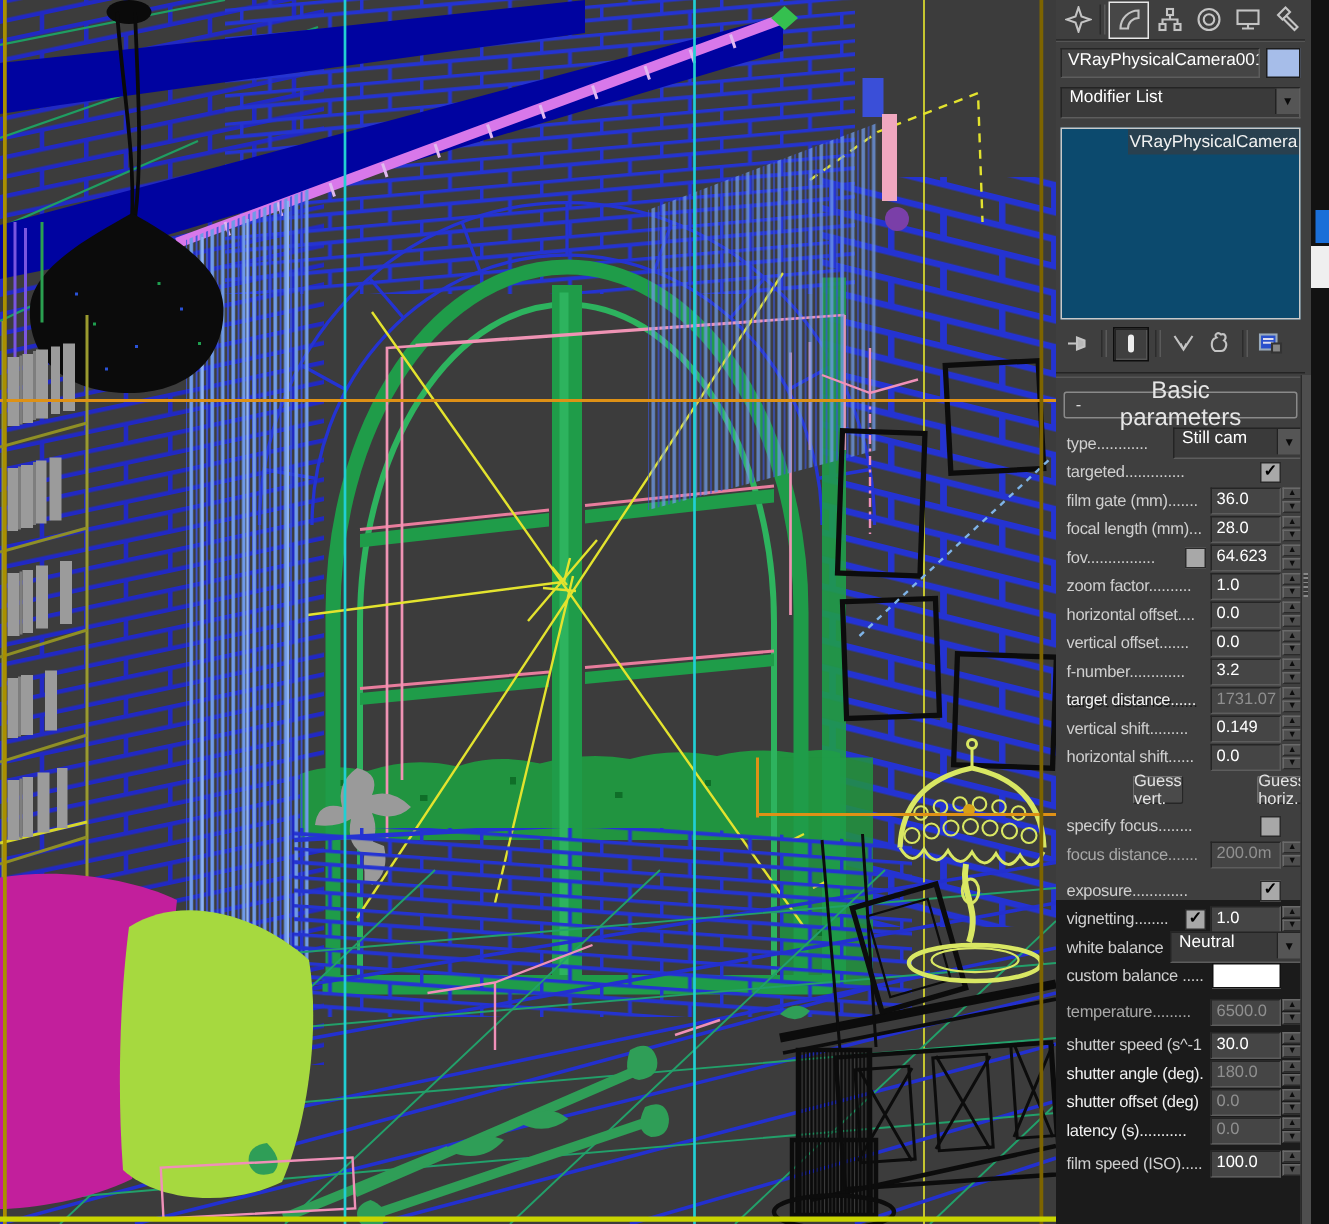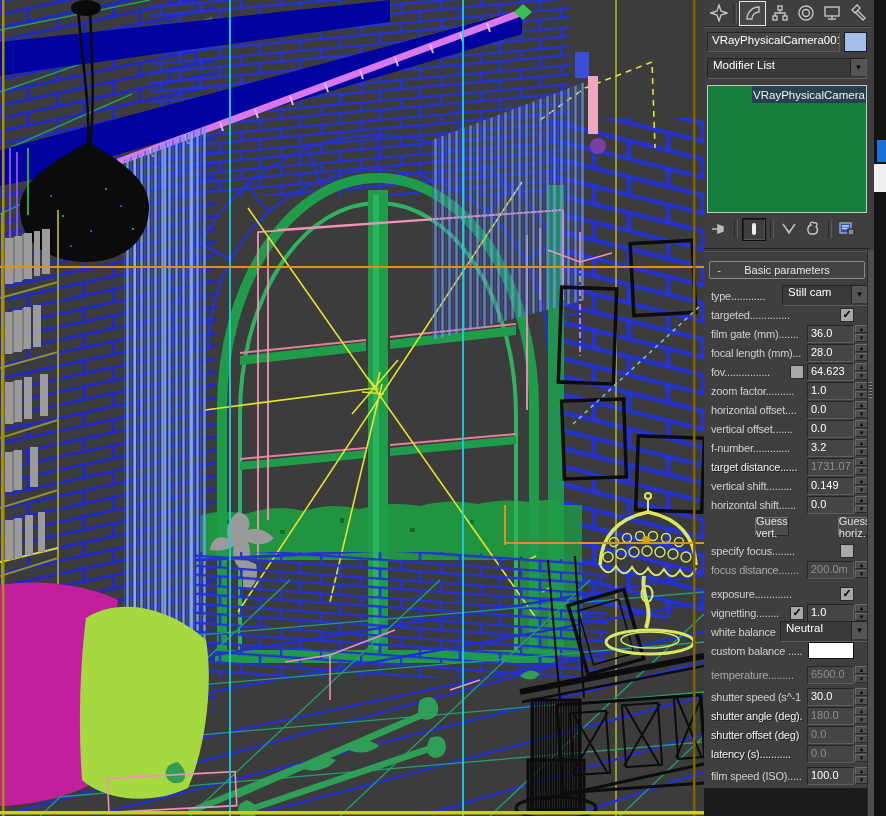--- a/index.html
+++ b/index.html
@@ -4,21 +4,21 @@
 <style>
   html,body{margin:0;padding:0;background:#1b1b1b;}
   body{width:886px;height:816px;position:relative;overflow:hidden;
        font-family:"Liberation Sans",sans-serif;-webkit-font-smoothing:none;}
 
   
   .viewport{position:absolute;left:0;top:0;width:704px;height:816px;background:#3c3c3c;}
   .viewport svg{display:block;}
 
   
-  .panel{position:absolute;left:704px;top:0;width:182px;height:788px;background:#3f3f3f;
+  .panel{position:absolute;left:704px;top:0;width:182px;height:600px;background:#3f3f3f;
          font-size:11px;color:#cfcfcf;}
   .panel-inner{position:absolute;left:0;top:0;width:166px;height:816px;}
   .edge-strip{position:absolute;right:0;top:0;width:12px;height:816px;background:#121212;}
   .edge-blue{position:absolute;right:0;top:140px;width:9px;height:22px;background:#1a6fd8;}
   .edge-white{position:absolute;right:0;top:164px;width:12px;height:28px;background:#efefef;}
   .pscroll{position:absolute;right:12px;top:250px;width:6px;height:566px;background:#4e4e4e;
            border-left:1px solid #2a2a2a;}
   .pscroll .grip{position:absolute;left:1px;top:132px;width:3px;height:16px;
            background:repeating-linear-gradient(#888 0 1px,#3a3a3a 1px 3px);}
 
@@ -35,36 +35,36 @@
              padding:1px 4px 0 4px;font-size:11.5px;overflow:hidden;white-space:nowrap;}
   .swatch{width:21px;height:18px;border:1px solid #1d1d1d;}
 
   .combo{display:flex;height:19px;background:#3a3a3a;border:1px solid #242424;
          border-bottom-color:#5d5d5d;border-right-color:#5d5d5d;align-items:flex-start;}
   .combo .cval{flex:1;color:#fff;padding-left:5px;font-size:11.5px;white-space:nowrap;overflow:hidden;}
   .combo .carr{width:15px;height:17px;background:#555;border-left:1px solid #222;
          color:#0a0a0a;font-size:8px;display:flex;align-items:center;justify-content:center;}
   .modlist{margin:6px 3px 0 3px;}
 
-  .stack{margin:6px 3px 0 3px;height:126px;background:#15803d;border:1px solid #c9c9c9;padding-left:44px;}
+  .stack{margin:6px 3px 0 3px;height:126px;background:#0c4a6e;border:1px solid #c9c9c9;padding-left:44px;}
   .stack-sel{height:17px;background:#29404f;color:#f2f2f2;font-size:11.5px;
              display:flex;align-items:center;justify-content:center;}
 
   .stacktools{display:flex;align-items:center;height:26px;margin:3px 2px 0 4px;gap:2px;}
   .stool{width:22px;height:21px;display:flex;align-items:center;justify-content:center;}
   .stool.active{border:1px solid #0e0e0e;box-shadow:inset 1px 1px 0 #222,inset -1px -1px 0 #555;}
   .stool svg{stroke:#c4c4c4;fill:none;stroke-width:1.4;}
   .stool-sep{width:2px;height:18px;border-left:1px solid #2c2c2c;border-right:1px solid #5a5a5a;margin:0 2px;}
 
   .pdivider{height:2px;margin:6px 0 0 0;border-top:1px solid #242424;border-bottom:1px solid #575757;}
 
   .rollout-hdr{display:flex;align-items:center;height:16px;margin:9px 5px 0 5px;
       border:1px solid #8a8a8a;border-radius:2px;background:#424242;color:#e6e6e6;}
   .rollout-hdr .minus{width:18px;text-align:center;color:#dcdcdc;}
-  .rollout-hdr .rtitle{flex:1;text-align:center;padding-right:18px;font-size:11px;}
+  .rollout-hdr .rtitle{flex:1;text-align:center;padding-right:18px;font-size:16px;}
 
   .rows{margin-top:7px;}
   .prow{display:flex;align-items:center;height:19px;padding:0 2px 0 7px;}
   .plabel{flex:1;color:#cfcfcf;white-space:nowrap;overflow:hidden;letter-spacing:-0.2px;}
   .prow.disabled .plabel{color:#f0f0f0;font-weight:normal;text-shadow:1px 1px 0 #1a1a1a;}
   .prow.dim .plabel{color:#a8a8a8;}
   .pfield{width:42px;height:15px;background:#454545;border:1px solid #252525;
           border-bottom-color:#5d5d5d;border-right-color:#5d5d5d;color:#fff;
           padding:1px 0 0 3px;font-size:11px;overflow:hidden;white-space:nowrap;}
   .prow.disabled .pfield,.prow.dim .pfield{color:#8f8f8f;}

